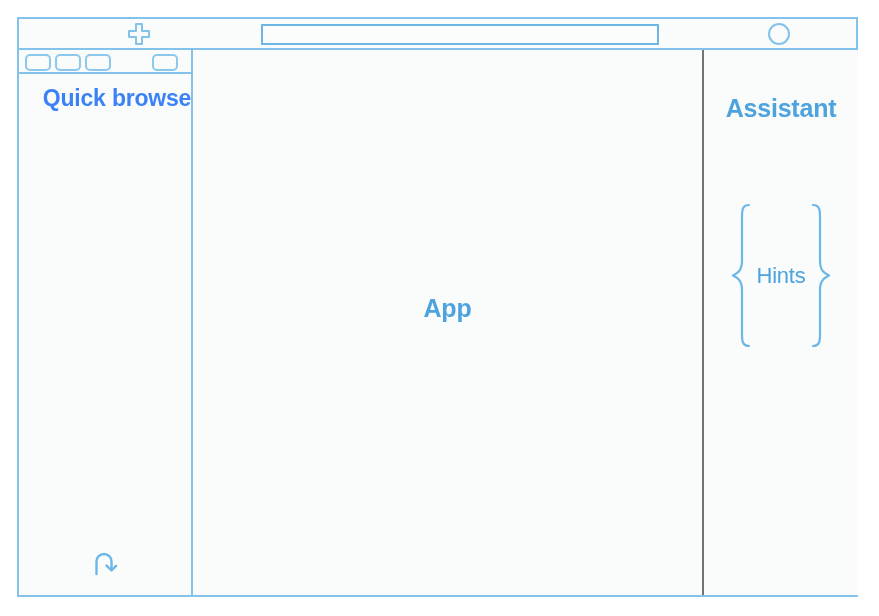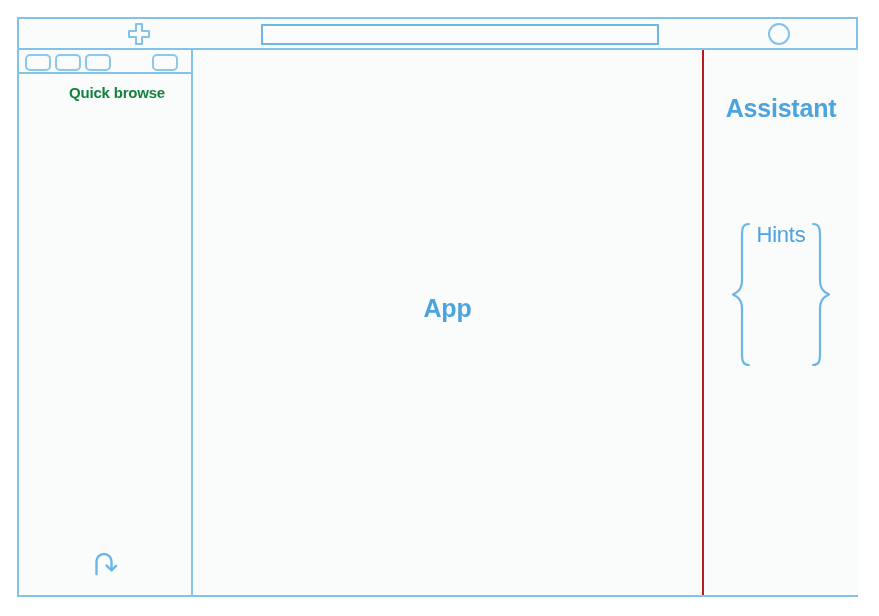--- a/index.html
+++ b/index.html
@@ -132,44 +132,44 @@
   .tb-btn-2 { left: 36px; }
   .tb-btn-3 { left: 66px; }
   .tb-btn-4 { left: 133px; }
 
   .sidebar-title {
     position: absolute;
     left: 0;
     top: 34px;
     width: 196px;
     text-align: center;
-    font-size: 15px;
+    font-size: 23px;
     font-weight: bold;
-    color: #15803d;
+    color: #3b82f6;
     line-height: 1.25;
     letter-spacing: -0.2px;
   }
 
   .sidebar-footer-icon {
     position: absolute;
     left: 68px;
     bottom: 14px;
     width: 34px;
     height: 34px;
   }
 
   
   .apppanel {
     position: absolute;
     left: 174px;
     top: 0;
     width: 511px;
     height: 545px;
     box-sizing: border-box;
-    border-right: 2px solid #b91c1c;
+    border-right: 2px solid #737373;
     background: #fafbfb;
     display: flex;
     align-items: center;
     justify-content: center;
   }
   .app-label {
     font-size: 25px;
     font-weight: bold;
     color: #4da3dd;
     margin-top: -28px;
@@ -193,25 +193,25 @@
     width: 154px;
     text-align: center;
     font-size: 25px;
     font-weight: bold;
     color: #4da3dd;
     letter-spacing: -0.2px;
   }
   .hints-block {
     position: absolute;
     left: 10px;
-    top: 172px;
+    top: 153px;
     width: 134px;
     height: 145px;
     display: flex;
-    align-items: flex-start;
+    align-items: center;
     justify-content: center;
   }
   .hints-brace {
     flex: 0 0 auto;
     width: 22px;
     height: 145px;
   }
   .hints-label {
     flex: 0 0 auto;
     font-size: 22px;

